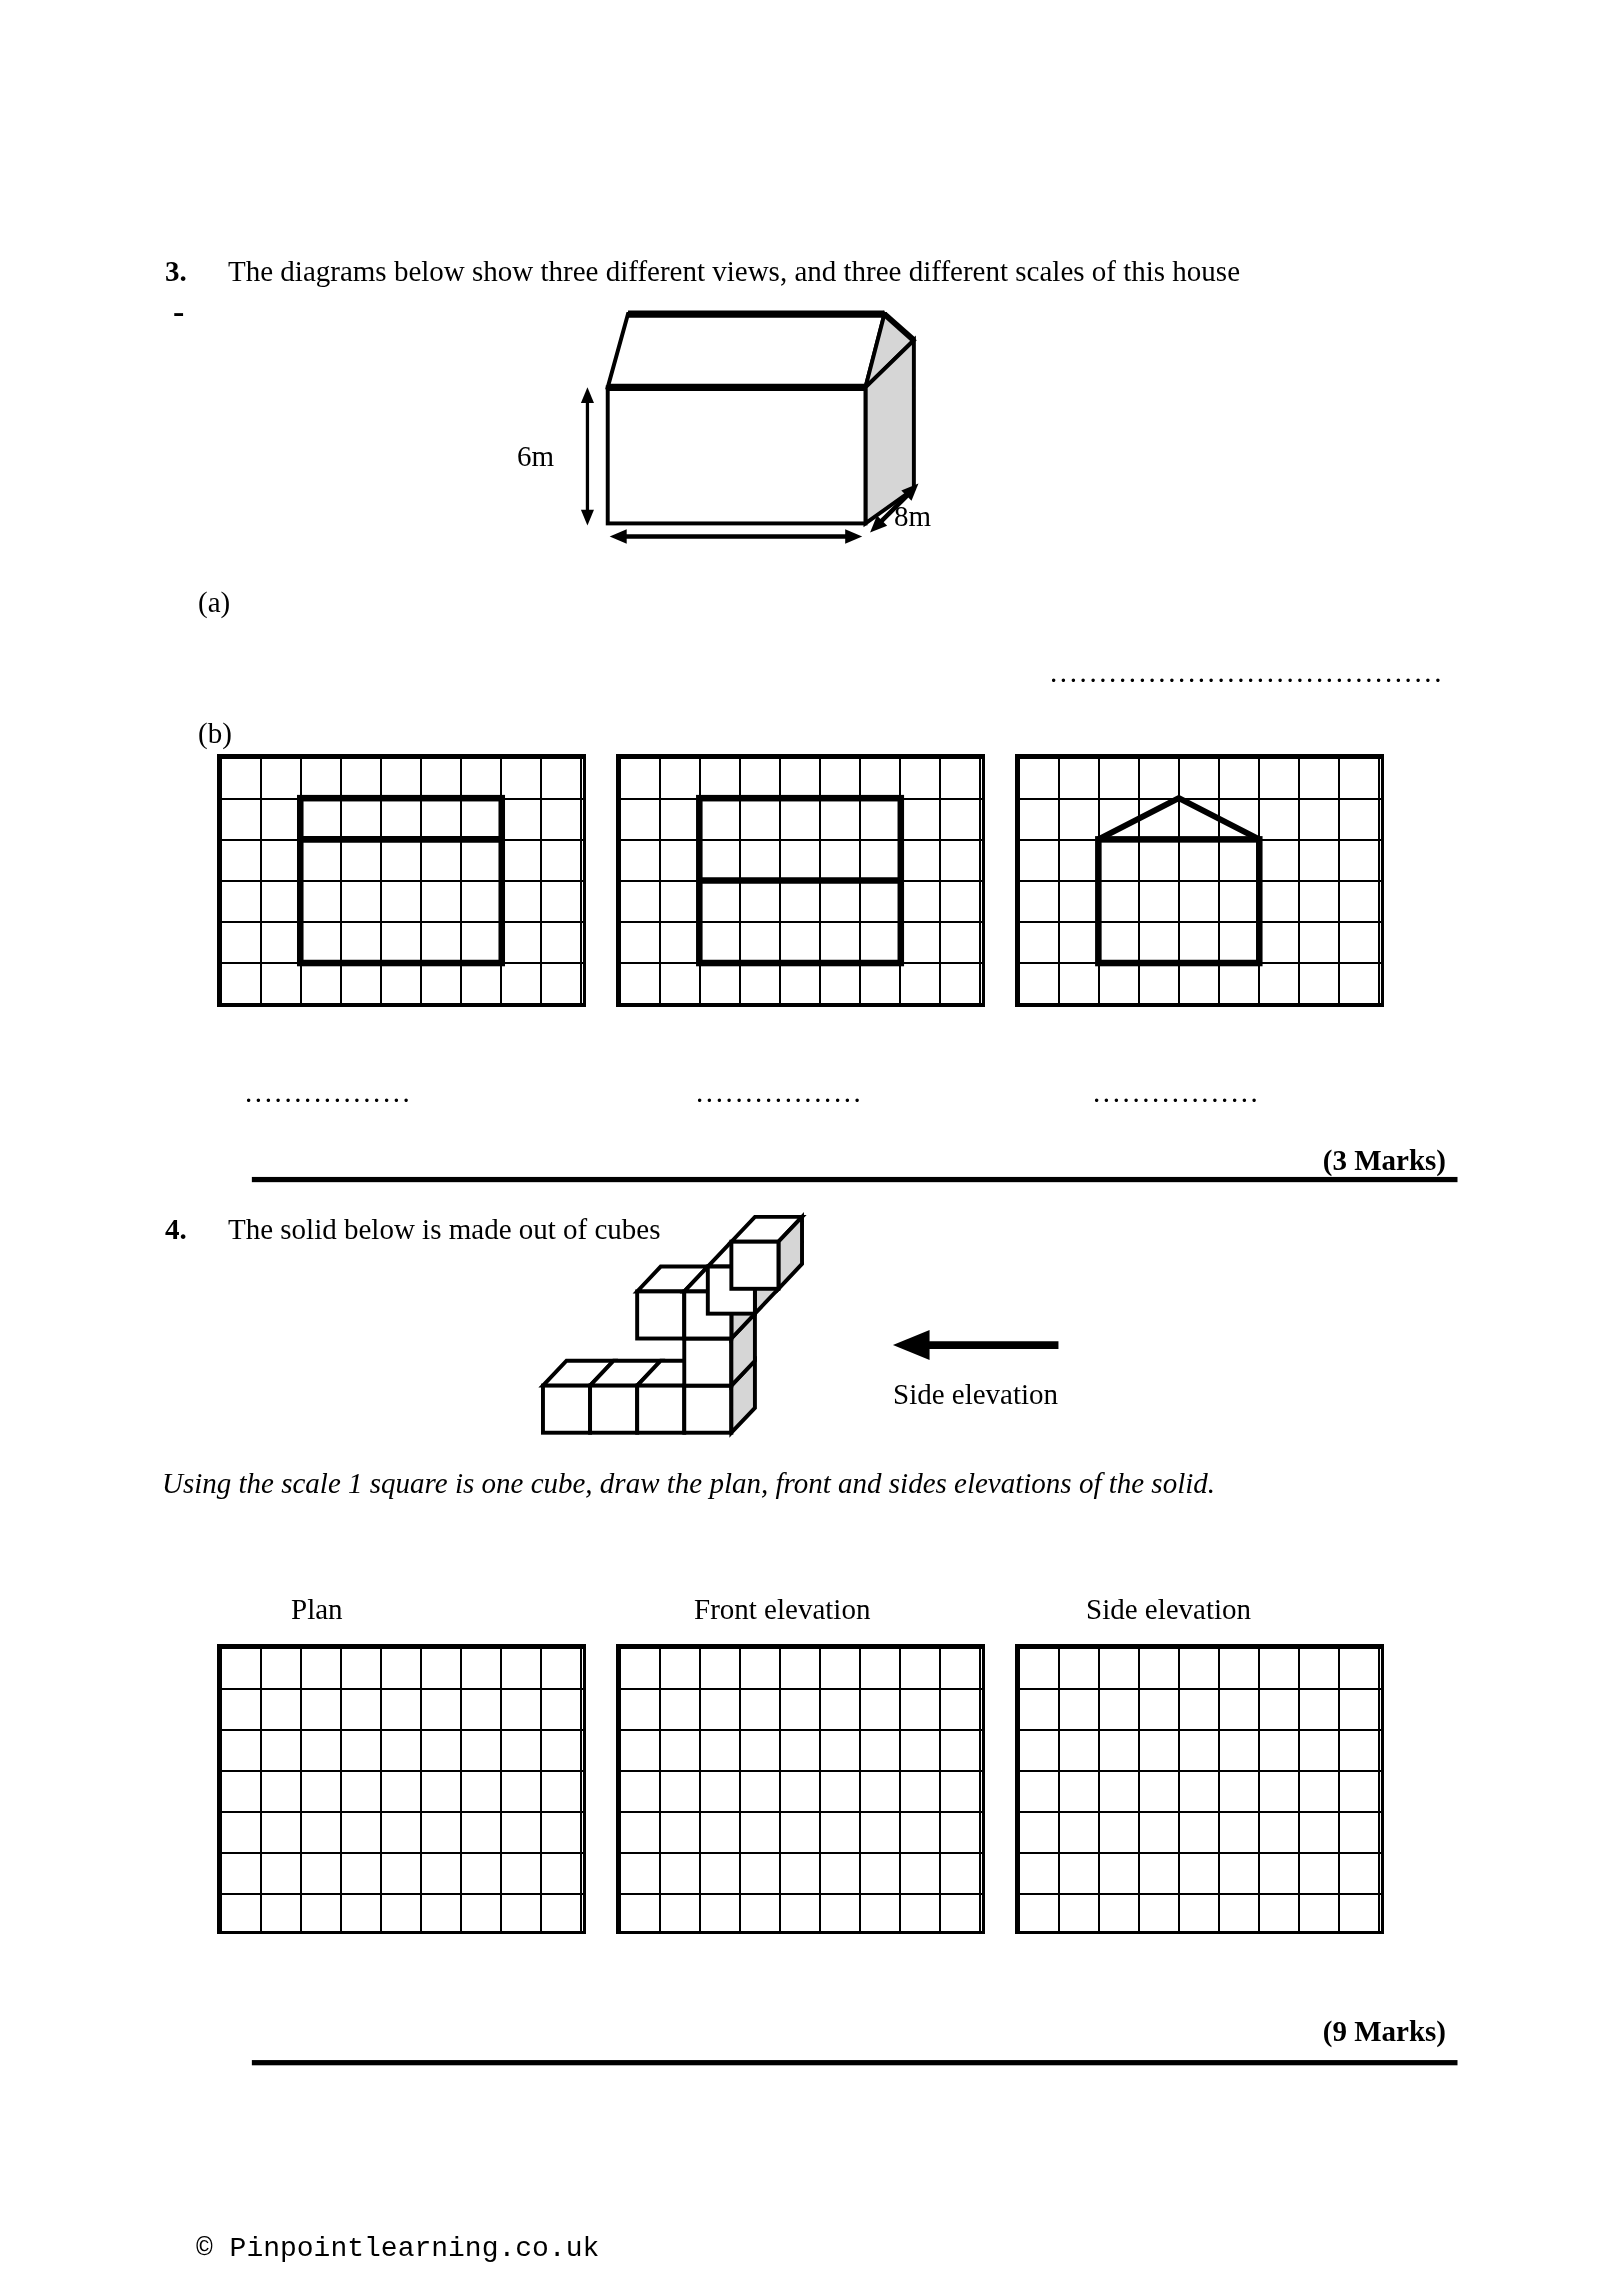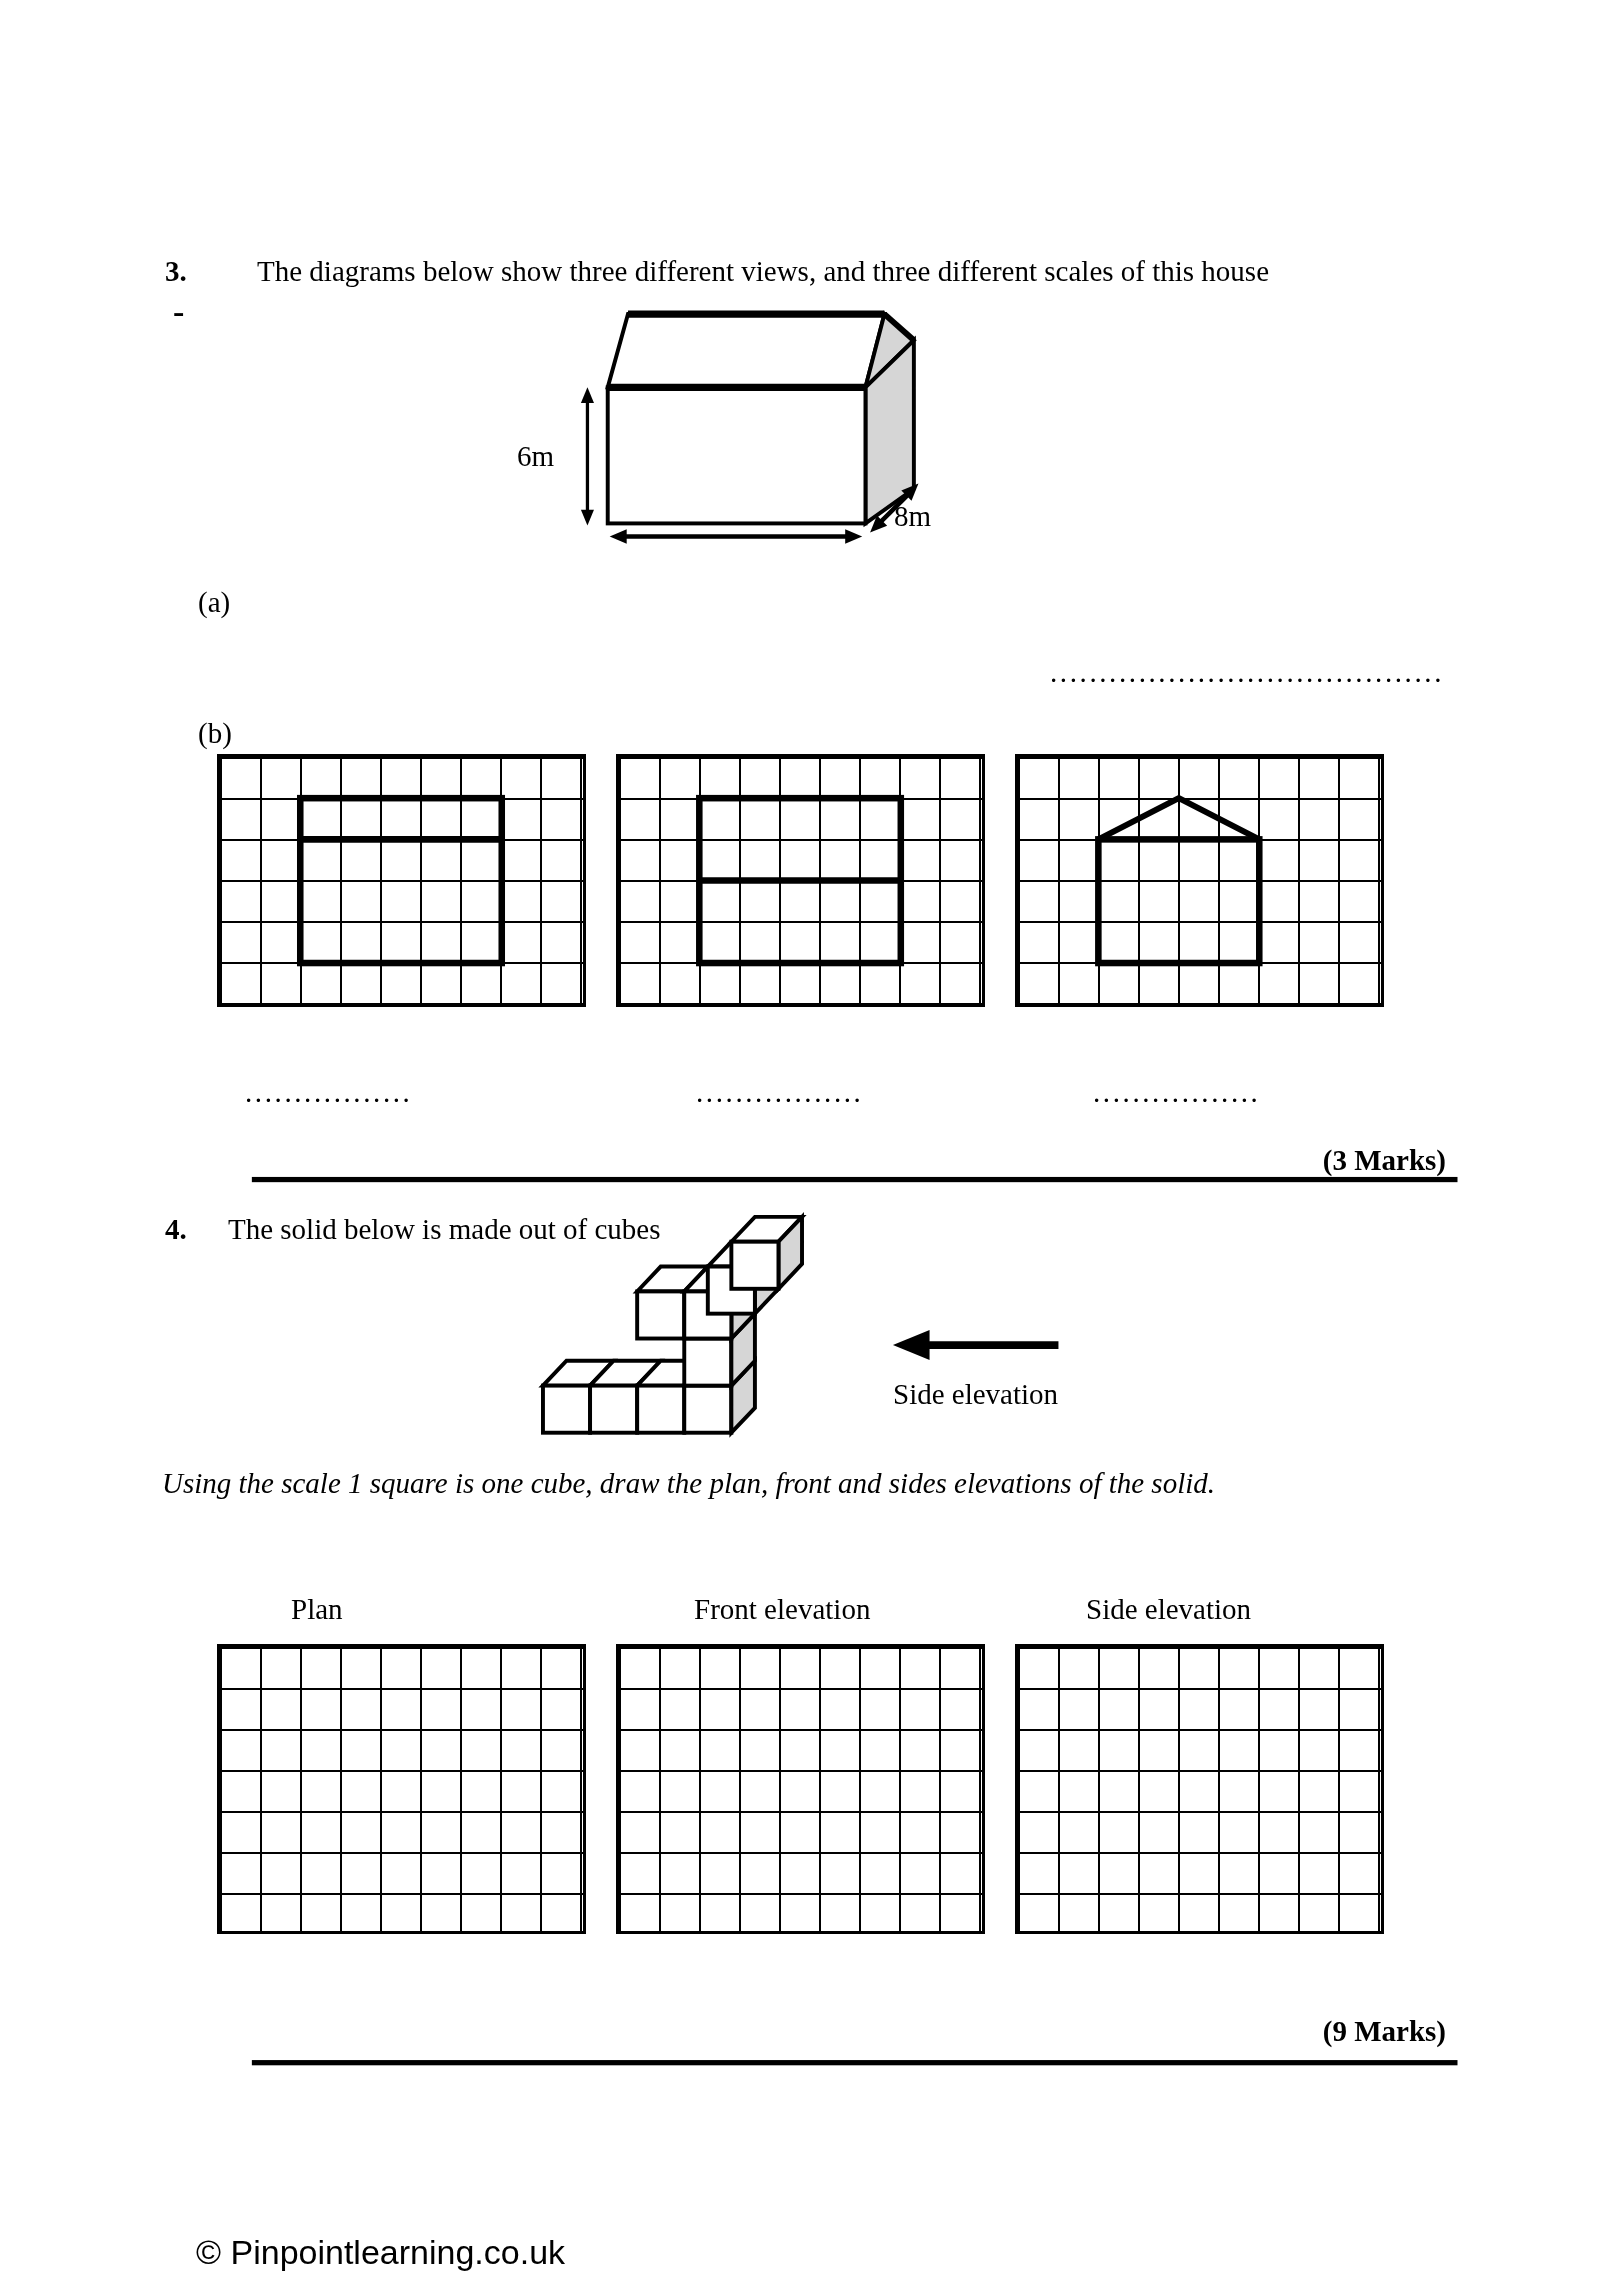--- a/index.html
+++ b/index.html
@@ -2,39 +2,39 @@
 <html style="font-size:10.5px"><head>
 <meta charset="utf-8">
 <style>
   html,body{margin:0;padding:0;background:#888;}
   #page{position:relative;width:1623px;height:2295px;background:#ffffff;overflow:hidden;
         font-family:"Liberation Serif",serif;color:#000;}
   .txt{position:absolute;font-size:29px;white-space:nowrap;line-height:1.15;}
   .b{font-weight:bold;}
   .dots{letter-spacing:2.6px;font-size:29px;}
   .right{text-align:right;}
-  .sans{font-family:Liberation Sans, sans-serif;font-size:34px;}
+  .sans{font-family:Liberation Mono, monospace;font-size:28px;}
   .grid{position:absolute;border:3.3px solid #000;background-color:#fff;}
   .grid-a{width:363px;height:247px;
     background-image:
       repeating-linear-gradient(90deg,#000 0 2px,transparent 2px 40px),
       repeating-linear-gradient(180deg,#000 0 2px,transparent 2px 41px);}
   .grid-b{width:363px;height:284px;
     background-image:
       repeating-linear-gradient(90deg,#000 0 2px,transparent 2px 40px),
       repeating-linear-gradient(180deg,#000 0 2px,transparent 2px 41px);}
   svg.overlay{position:absolute;left:0;top:0;}
 </style>
 </head>
 <body>
 
 <div id="page">
 
   <div class="txt b" style="left:165px;top:255px;">3.</div>
-  <div class="txt" style="left:228px;top:255px;margin-left:29px;">The diagrams below show three different views, and three different scales of this house</div>
+  <div class="txt" style="left:228px;top:255px;">The diagrams below show three different views, and three different scales of this house</div>
   <div class="txt b" style="left:173px;top:292px;font-size:34px;">-</div>
 
   <div class="txt" style="left:517px;top:440px;">6m</div>
   <div class="txt" style="left:700px;top:482px;">10m</div>
   <div class="txt" style="left:894px;top:500px;">8m</div>
 
   <div class="txt" style="left:198px;top:586px;">(a)</div>
   <div class="txt dots" style="left:1050px;top:656px;">........................................</div>
 
   <div class="txt" style="left:198px;top:717px;">(b)</div>

